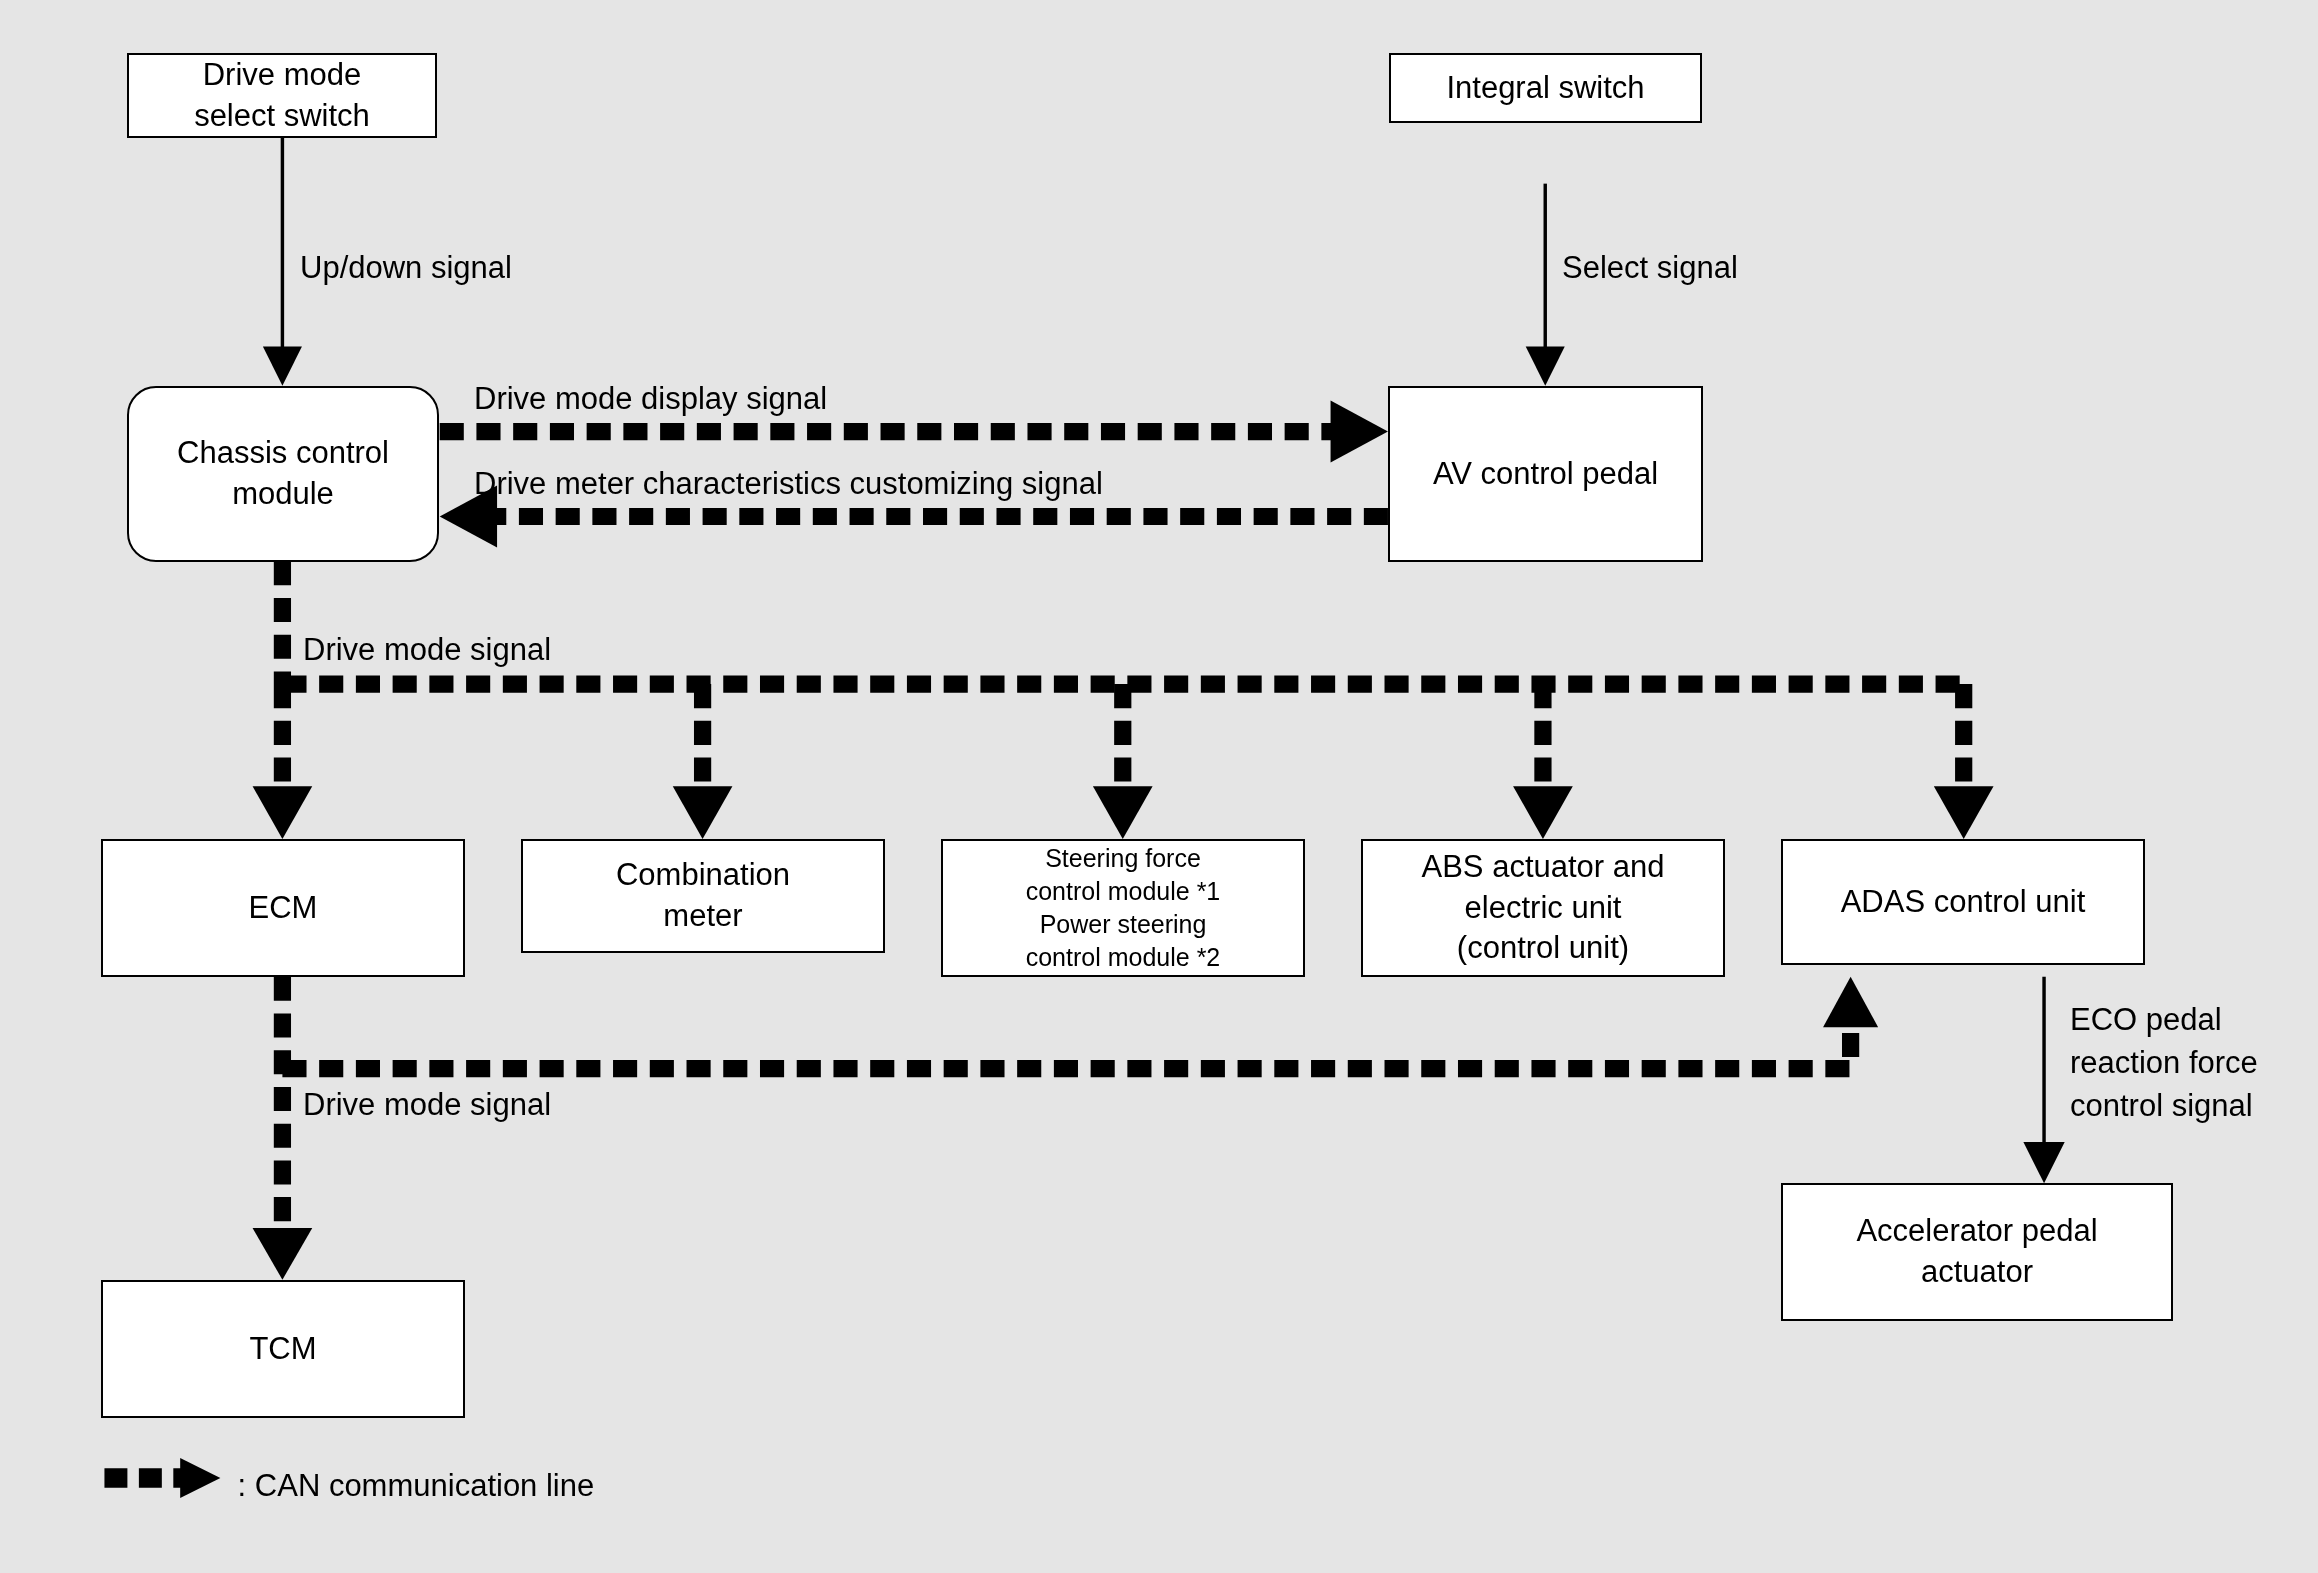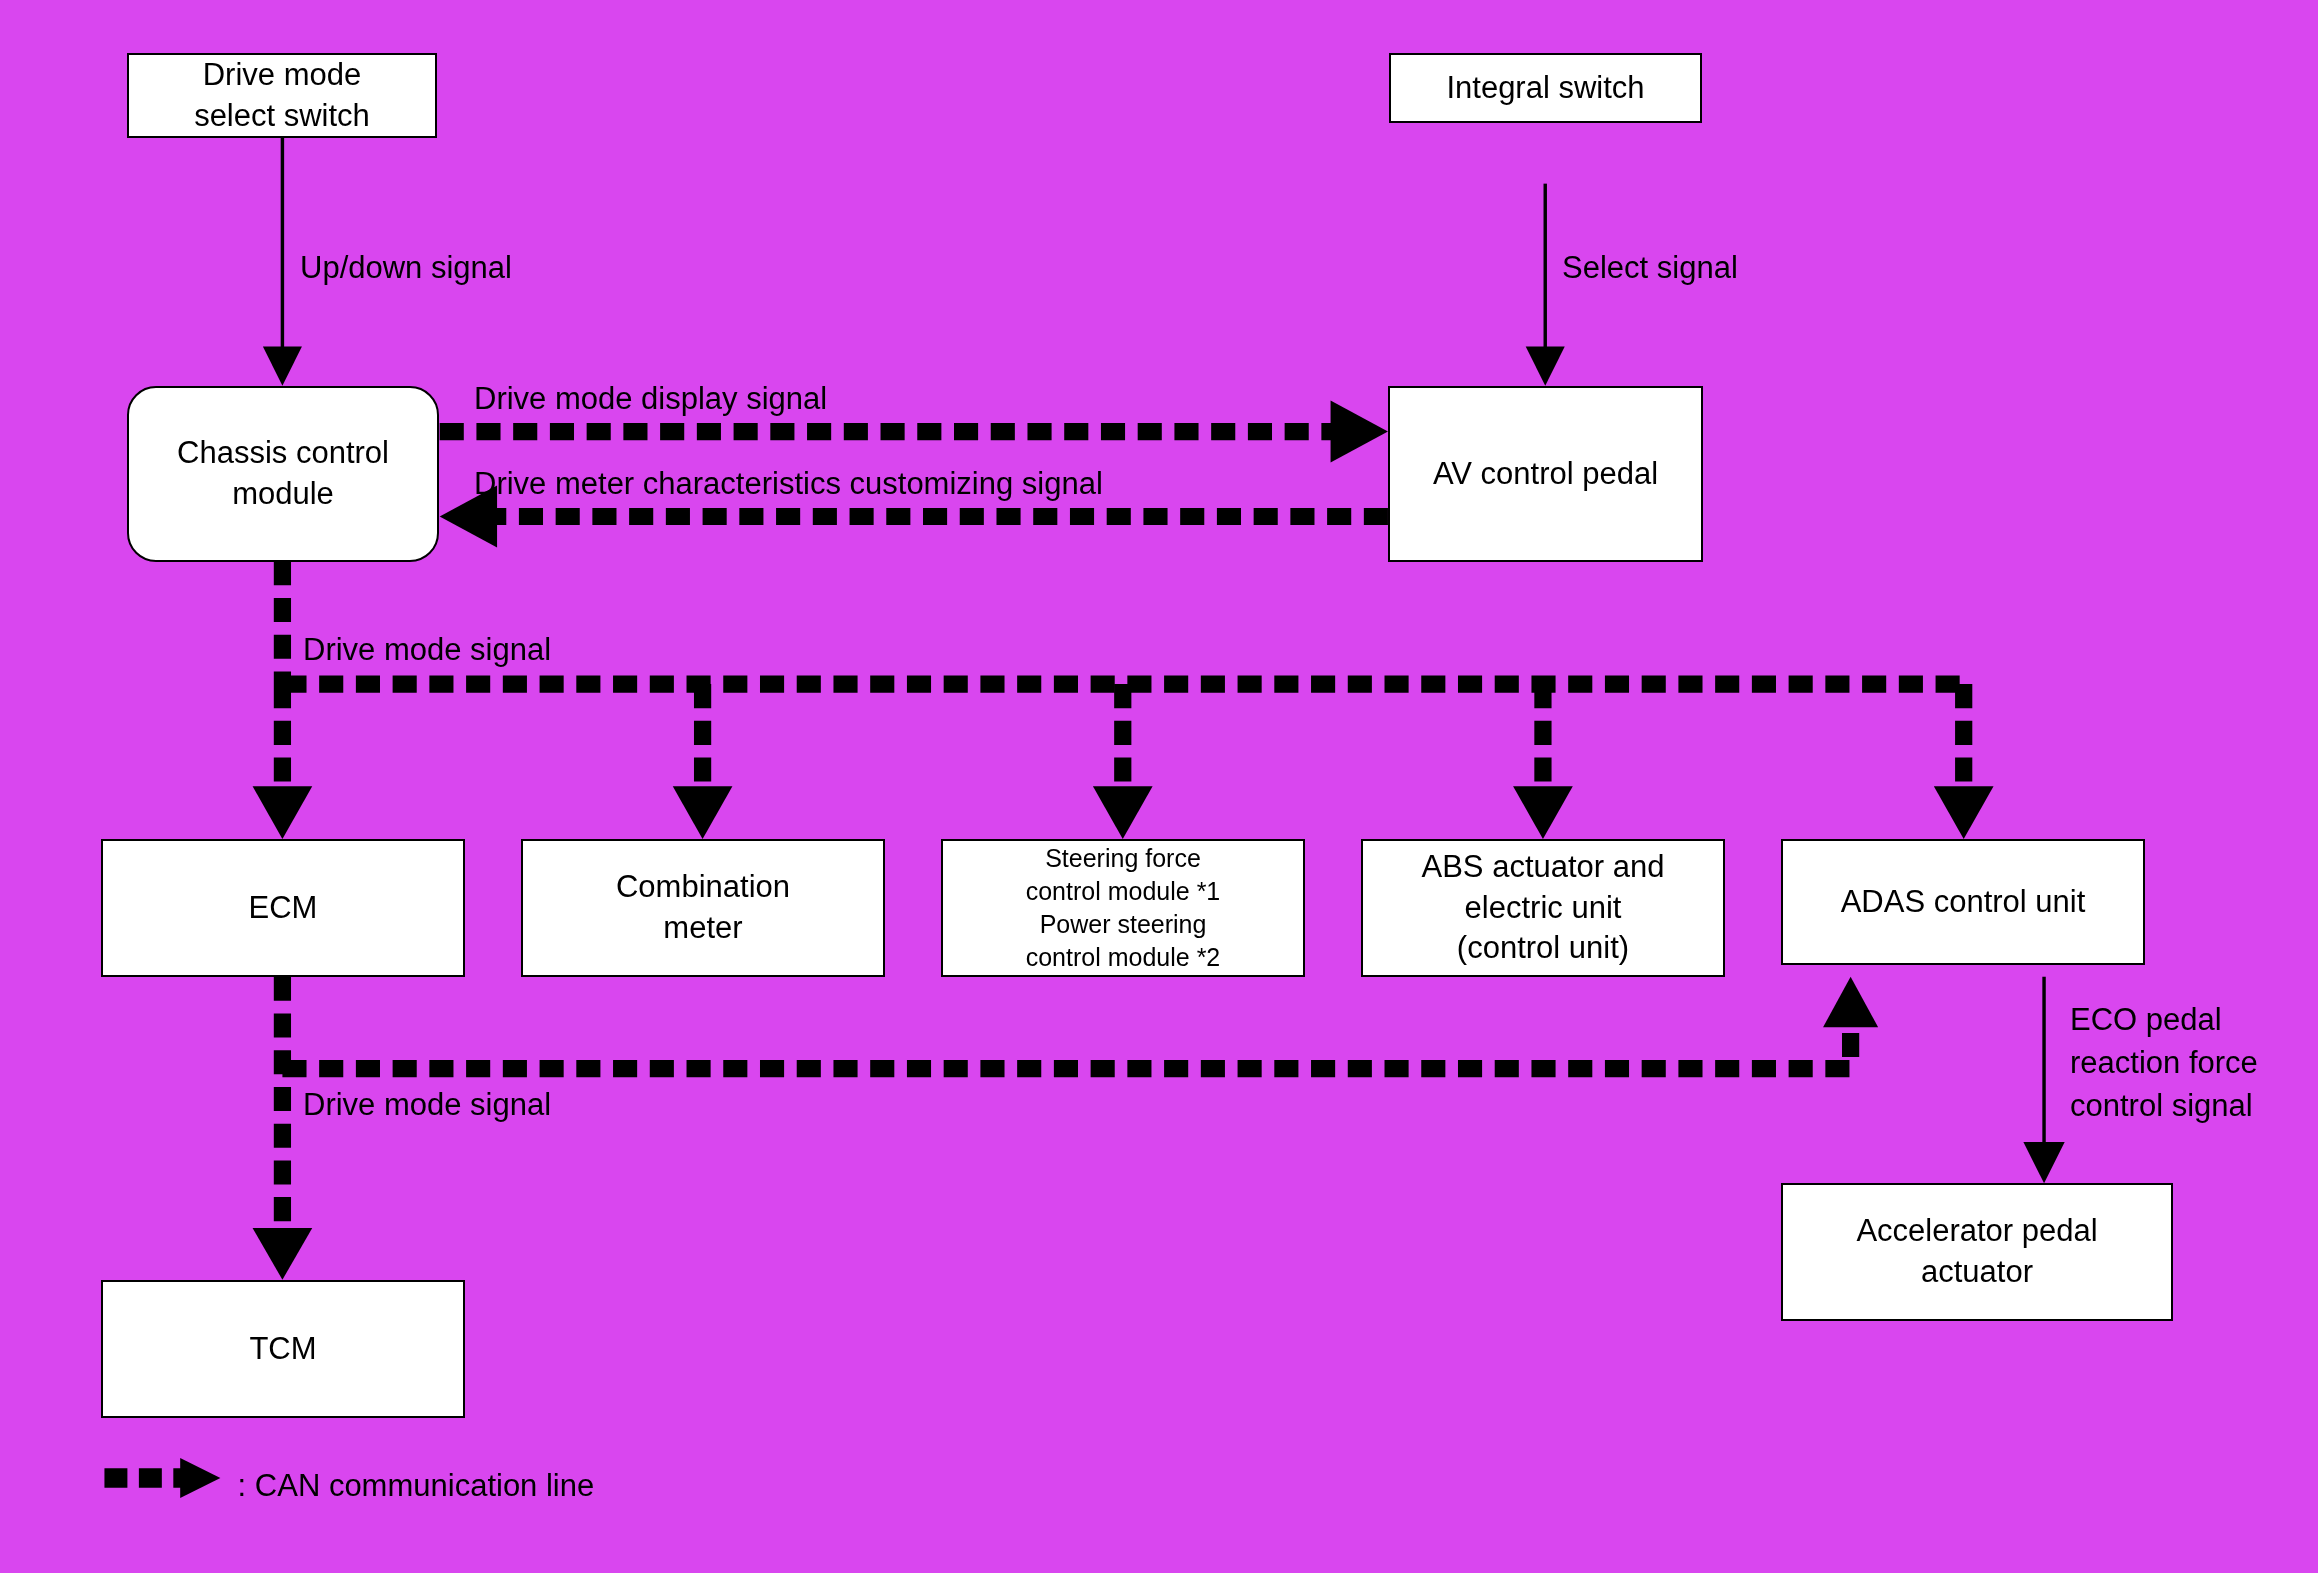--- a/index.html
+++ b/index.html
@@ -1,16 +1,16 @@
 <!DOCTYPE html>
 <html style="font-size:9.2px"><head>
 <meta charset="utf-8">
 <style>
   html,body{margin:0;padding:0;background:#ffffff;}
-  #stage{position:relative;width:2319px;height:1573px;background:#d946ef;
+  #stage{position:relative;width:2319px;height:1573px;background:#e5e5e5;
          font-family:"Liberation Sans",sans-serif;color:#000;overflow:hidden;}
   .box{position:absolute;border:2.3px solid #000;background:#fff;box-sizing:border-box;
        display:flex;align-items:center;justify-content:center;text-align:center;
        line-height:1.32;}
   .box .lbl{white-space:pre-line;}
   .lbl-sm{font-size:25px;}
   .lbl-md{font-size:31px;}
   .cap{position:absolute;font-size:31px;white-space:pre-line;line-height:1.3;}
   .cap-sm{position:absolute;font-size:31px;white-space:pre-line;line-height:1.38;}
   svg.layer{position:absolute;left:0;top:0;width:2319px;height:1573px;}
@@ -100,21 +100,21 @@
   </div>
 
   <div class="box" style="left:1388px;top:386px;width:315px;height:176px;">
     <span class="lbl lbl-md">AV control pedal</span>
   </div>
 
   <div class="box" style="left:101px;top:839px;width:364px;height:138px;">
     <span class="lbl lbl-md">ECM</span>
   </div>
 
-  <div class="box" style="left:521px;top:839px;width:364px;height:138px;">
+  <div class="box" style="left:521px;top:839px;width:364px;height:114px;">
     <span class="lbl lbl-md">Combination
 meter</span>
   </div>
 
   <div class="box" style="left:941px;top:839px;width:364px;height:138px;">
     <span class="lbl lbl-sm">Steering force
 control module *1
 Power steering
 control module *2</span>
   </div>

